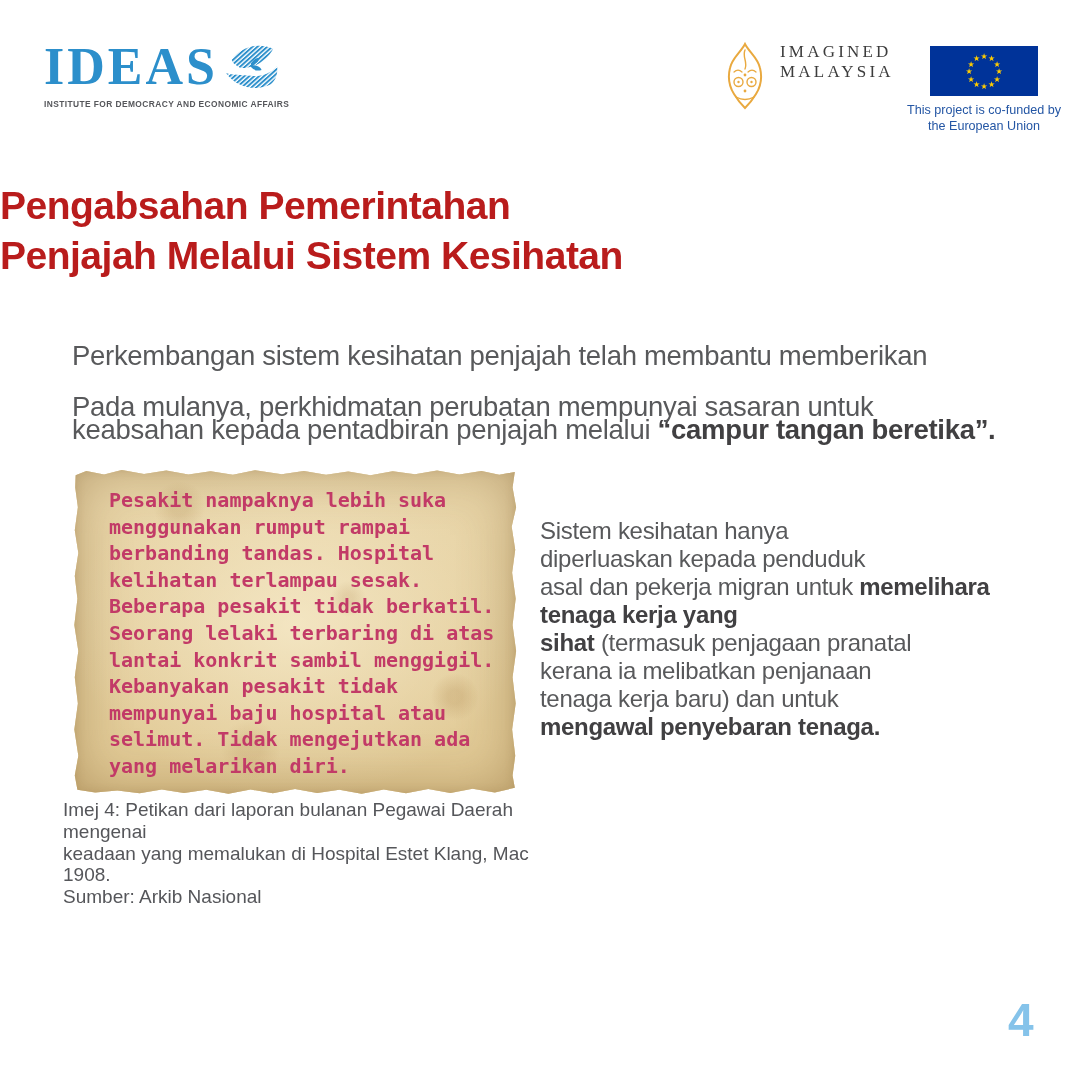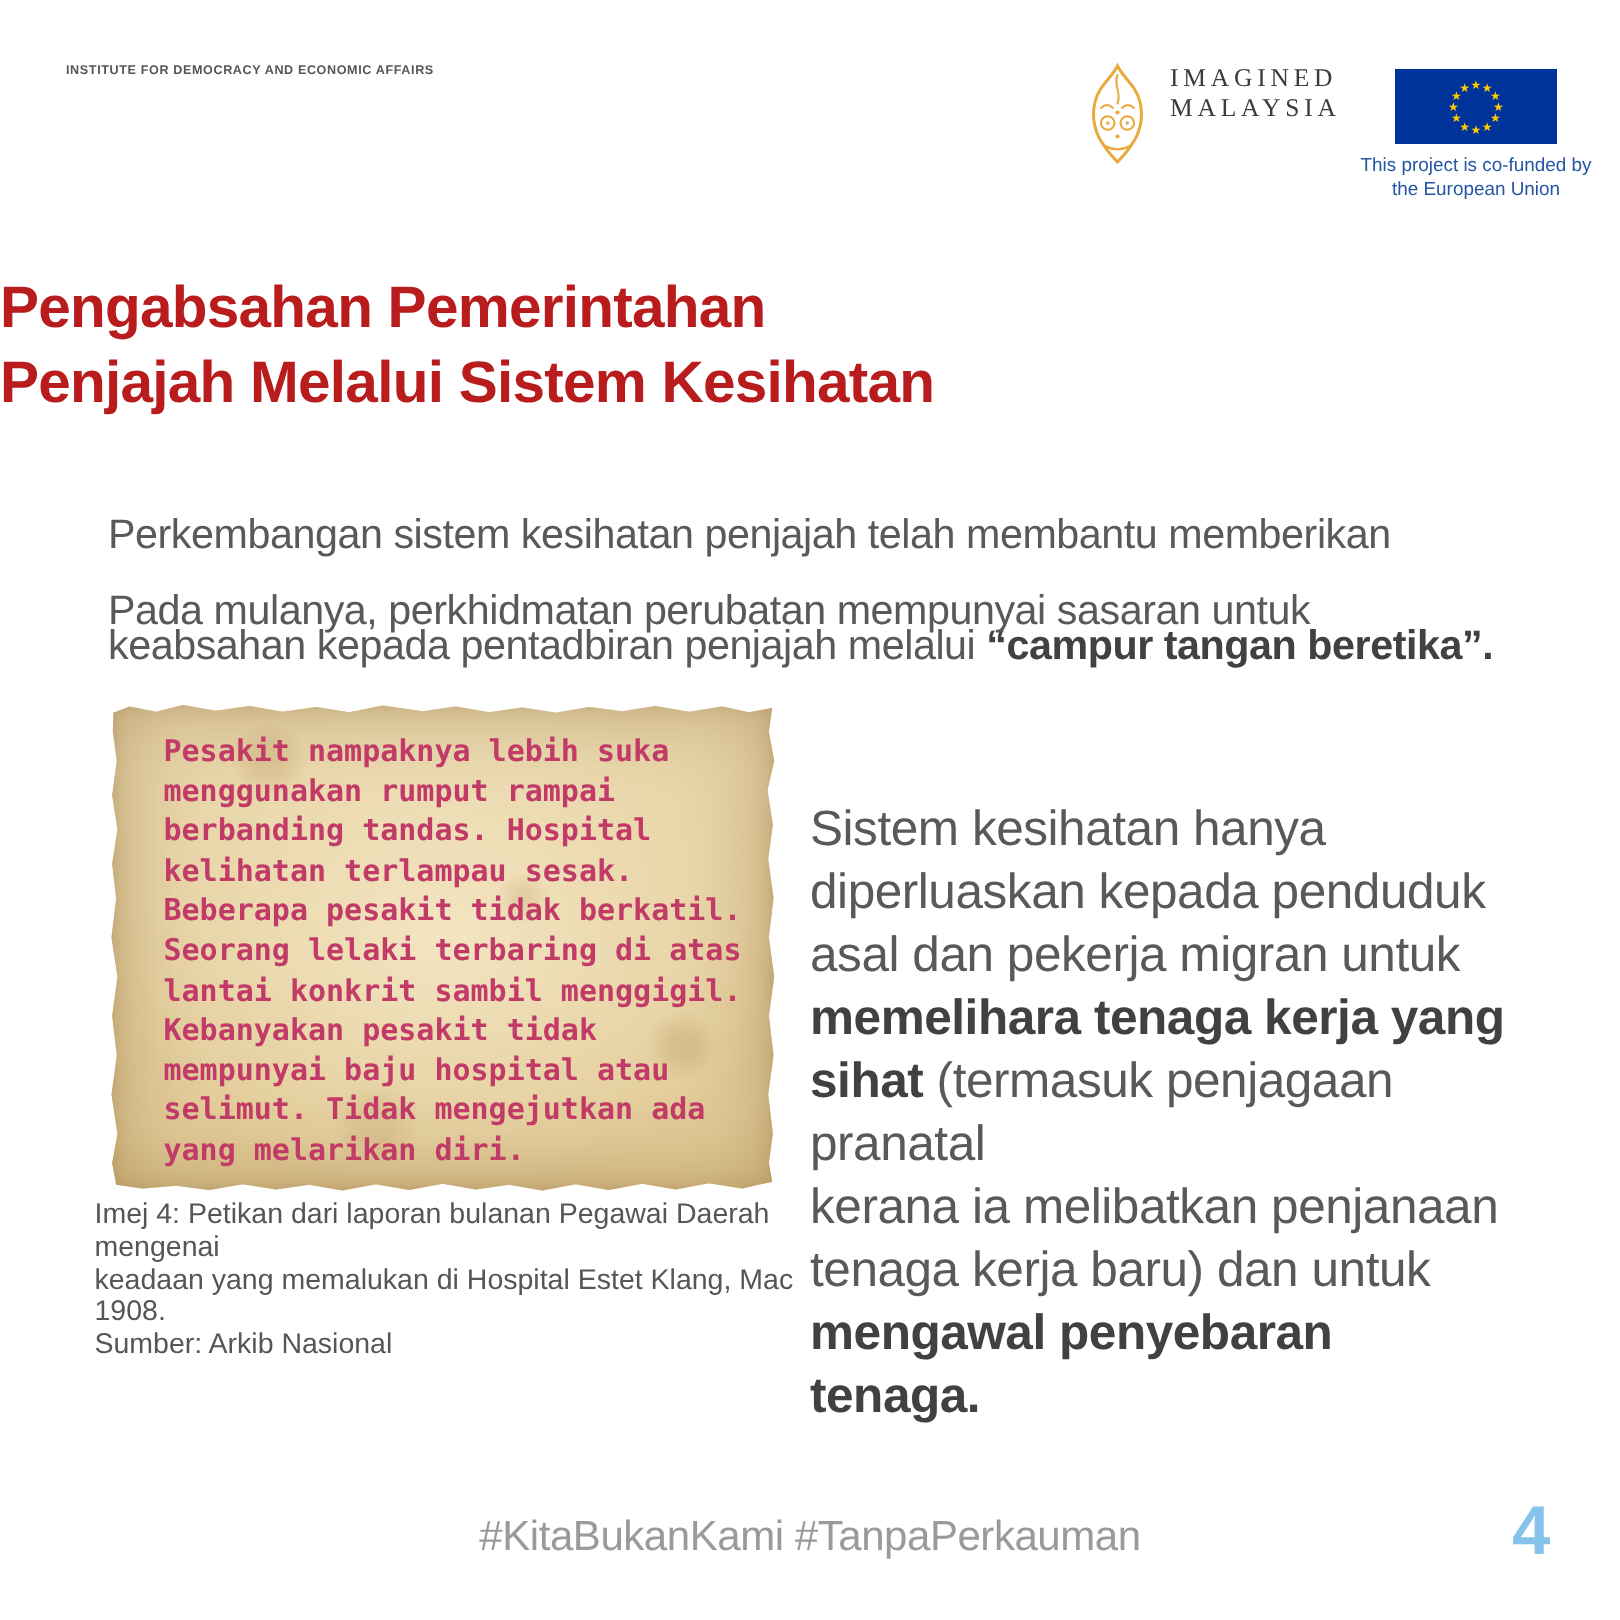--- a/index.html
+++ b/index.html
@@ -53,21 +53,21 @@
            90% 98.1%,85% 99.4%,80% 98.2%,75% 99.5%,70% 98.3%,65% 99.6%,60% 98.4%,55% 99.4%,50% 98.2%,
            45% 99.5%,40% 98.3%,35% 99.6%,30% 98.4%,25% 99.4%,20% 98.3%,15% 99.5%,10% 98.6%,5% 99.2%,
            1% 98.4%,0.4% 94%,1.2% 88%,0.3% 80%,1.1% 72%,0.4% 64%,1.2% 56%,0.3% 48%,1% 40%,0.4% 33%,
            1.2% 26%,0.4% 19%,1.1% 12%,0.5% 6%);}
   .paper-text{position:absolute;left:36px;top:19px;width:390px;
               font-family:"DejaVu Sans Mono",monospace;font-weight:bold;
               font-size:20px;line-height:26.6px;color:#C23A67;white-space:pre-line;}
 
   
   .side-text{position:absolute;left:540px;top:489px;width:470px;
-             font-size:33px;line-height:42px;color:#58595B;letter-spacing:-0.3px;white-space:pre-line;}
+             font-size:24px;line-height:28px;color:#58595B;letter-spacing:-0.3px;white-space:pre-line;}
 
   
   .caption{position:absolute;left:63px;top:799px;width:470px;
            font-size:19px;line-height:21.8px;color:#55565A;white-space:pre-line;}
 
   
   .closing{position:absolute;left:72px;top:878px;width:950px;white-space:pre-line;
            font-size:27.5px;line-height:36px;color:#58595B;letter-spacing:-0.3px;}
 
   
@@ -75,20 +75,33 @@
             font-size:28px;color:#9A9A9A;letter-spacing:-0.3px;}
   .page-num{position:absolute;left:1008px;top:993px;width:60px;
             font-size:46px;font-weight:bold;color:#85C3EA;}
 </style>
 </head>
 <body>
 
 <div id="page">
 
   <div class="ideas-block">
+    <div class="ideas-row">
+      <div class="ideas-word">IDEAS</div>
+      <svg class="ideas-bird" width="58" height="56" viewBox="0 0 60 58">
+        <defs>
+          <pattern id="hatch" patternUnits="userSpaceOnUse" width="3.4" height="3.4" patternTransform="rotate(48)">
+            <rect width="2" height="3.4" fill="#2C8FCB"></rect>
+          </pattern>
+        </defs>
+        <path d="M10 18 C 20 5, 38 0, 53 7 C 47 19, 34 27, 20 27 C 15 25, 11 22, 10 18 Z" fill="url(#hatch)"></path>
+        <path d="M4 32 C 14 46, 34 52, 50 44 C 56 40, 58 32, 57 25 C 50 33, 40 36, 30 35 C 20 34, 10 34, 4 32 Z" fill="url(#hatch)"></path>
+        <path d="M30 22 q 5 -7 9 -5 q -2 5 -7 7 q 7 0 9 5 q -7 2 -11 -3 z" fill="#2C8FCB"></path>
+      </svg>
+    </div>
     <div class="ideas-tagline">INSTITUTE FOR DEMOCRACY AND ECONOMIC AFFAIRS</div>
   </div>
 
   <div class="imagined-block">
     <svg width="46" height="70" viewBox="0 0 46 70">
       <g stroke="#E9A93F" fill="none" stroke-width="2" stroke-linecap="round">
         <path d="M23 2 C 19 10, 10 16, 8 26 C 6 34, 7 44, 12 52 C 15 57, 19 62, 23 66 C 27 62, 31 57, 34 52 C 39 44, 40 34, 38 26 C 36 16, 27 10, 23 2 Z"></path>
         <path d="M23 8 C 20 15, 26 20, 23 27" stroke-width="1.4"></path>
         <path d="M14 55 Q 23 60, 32 55" stroke-width="1.4"></path>
         <circle cx="16.5" cy="40" r="4.5" stroke-width="1.4"></circle>
@@ -164,16 +177,15 @@
 kerana ia melibatkan penjanaan
 tenaga kerja baru) dan untuk
 </span><span class="bold-dark">mengawal penyebaran tenaga.</span>
   </div>
 
   <div class="caption">Imej 4: Petikan dari laporan bulanan Pegawai Daerah mengenai
 keadaan yang memalukan di Hospital Estet Klang, Mac 1908.
 Sumber: Arkib Nasional</div>
 
 
-  <div class="hashtags">#KitaBukanKami #TanpaPerkauman</div>
   <div class="page-num">4</div>
 
 </div>
 
 </body></html>

